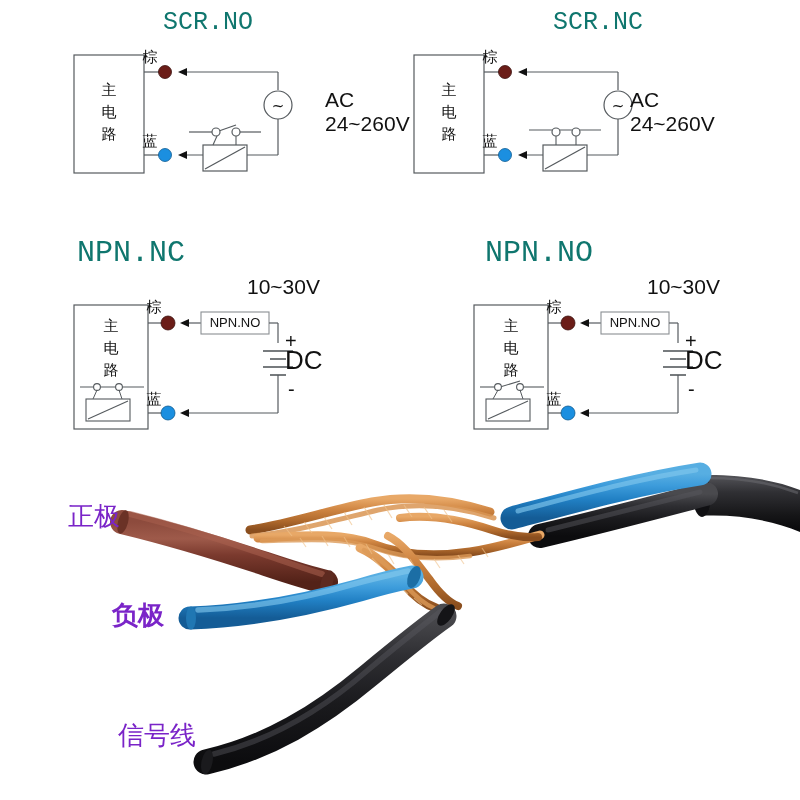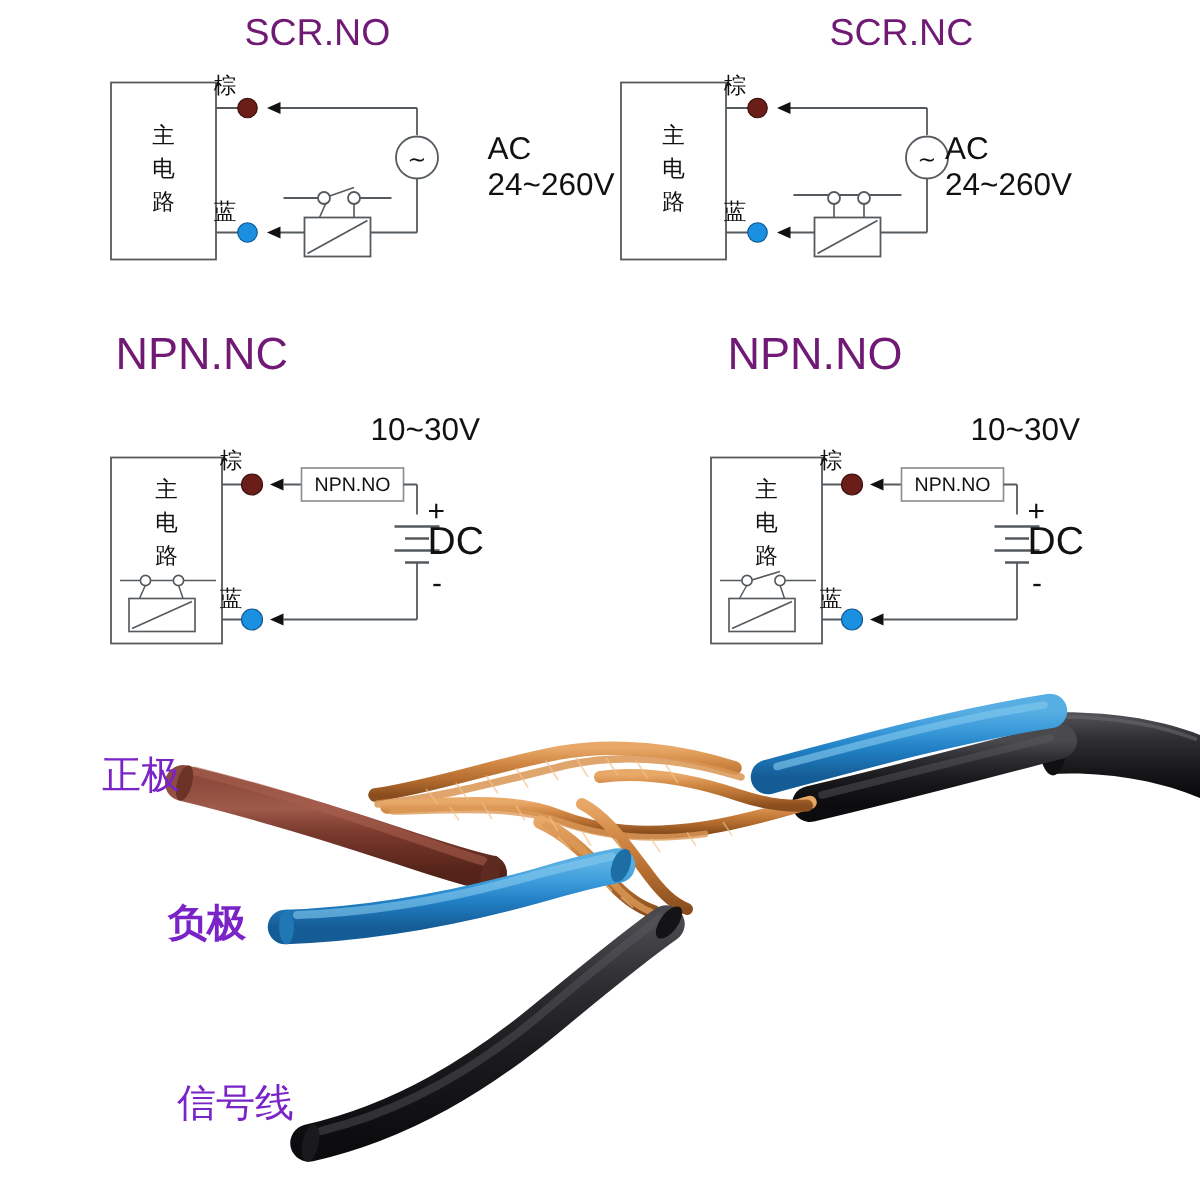--- a/index.html
+++ b/index.html
@@ -13,27 +13,27 @@
   #page {
     position: relative;
     width: 800px;
     height: 800px;
     background: #ffffff;
     overflow: hidden;
   }
   
   .diagram-title {
     position: absolute;
-    font-family: Liberation Sans, sans-serif;
-    color: #701a75;
+    font-family: Liberation Mono, monospace;
+    color: #0f766e;
     white-space: nowrap;
     letter-spacing: 0px;
   }
   .title-scr { font-size: 25px; }
-  .title-npn { font-size: 30px; }
+  .title-npn { font-size: 30px; margin-top: 16px; }
 
   
   .schematic {
     position: absolute;
   }
 
   
   #photo {
     position: absolute;
     left: 0;

